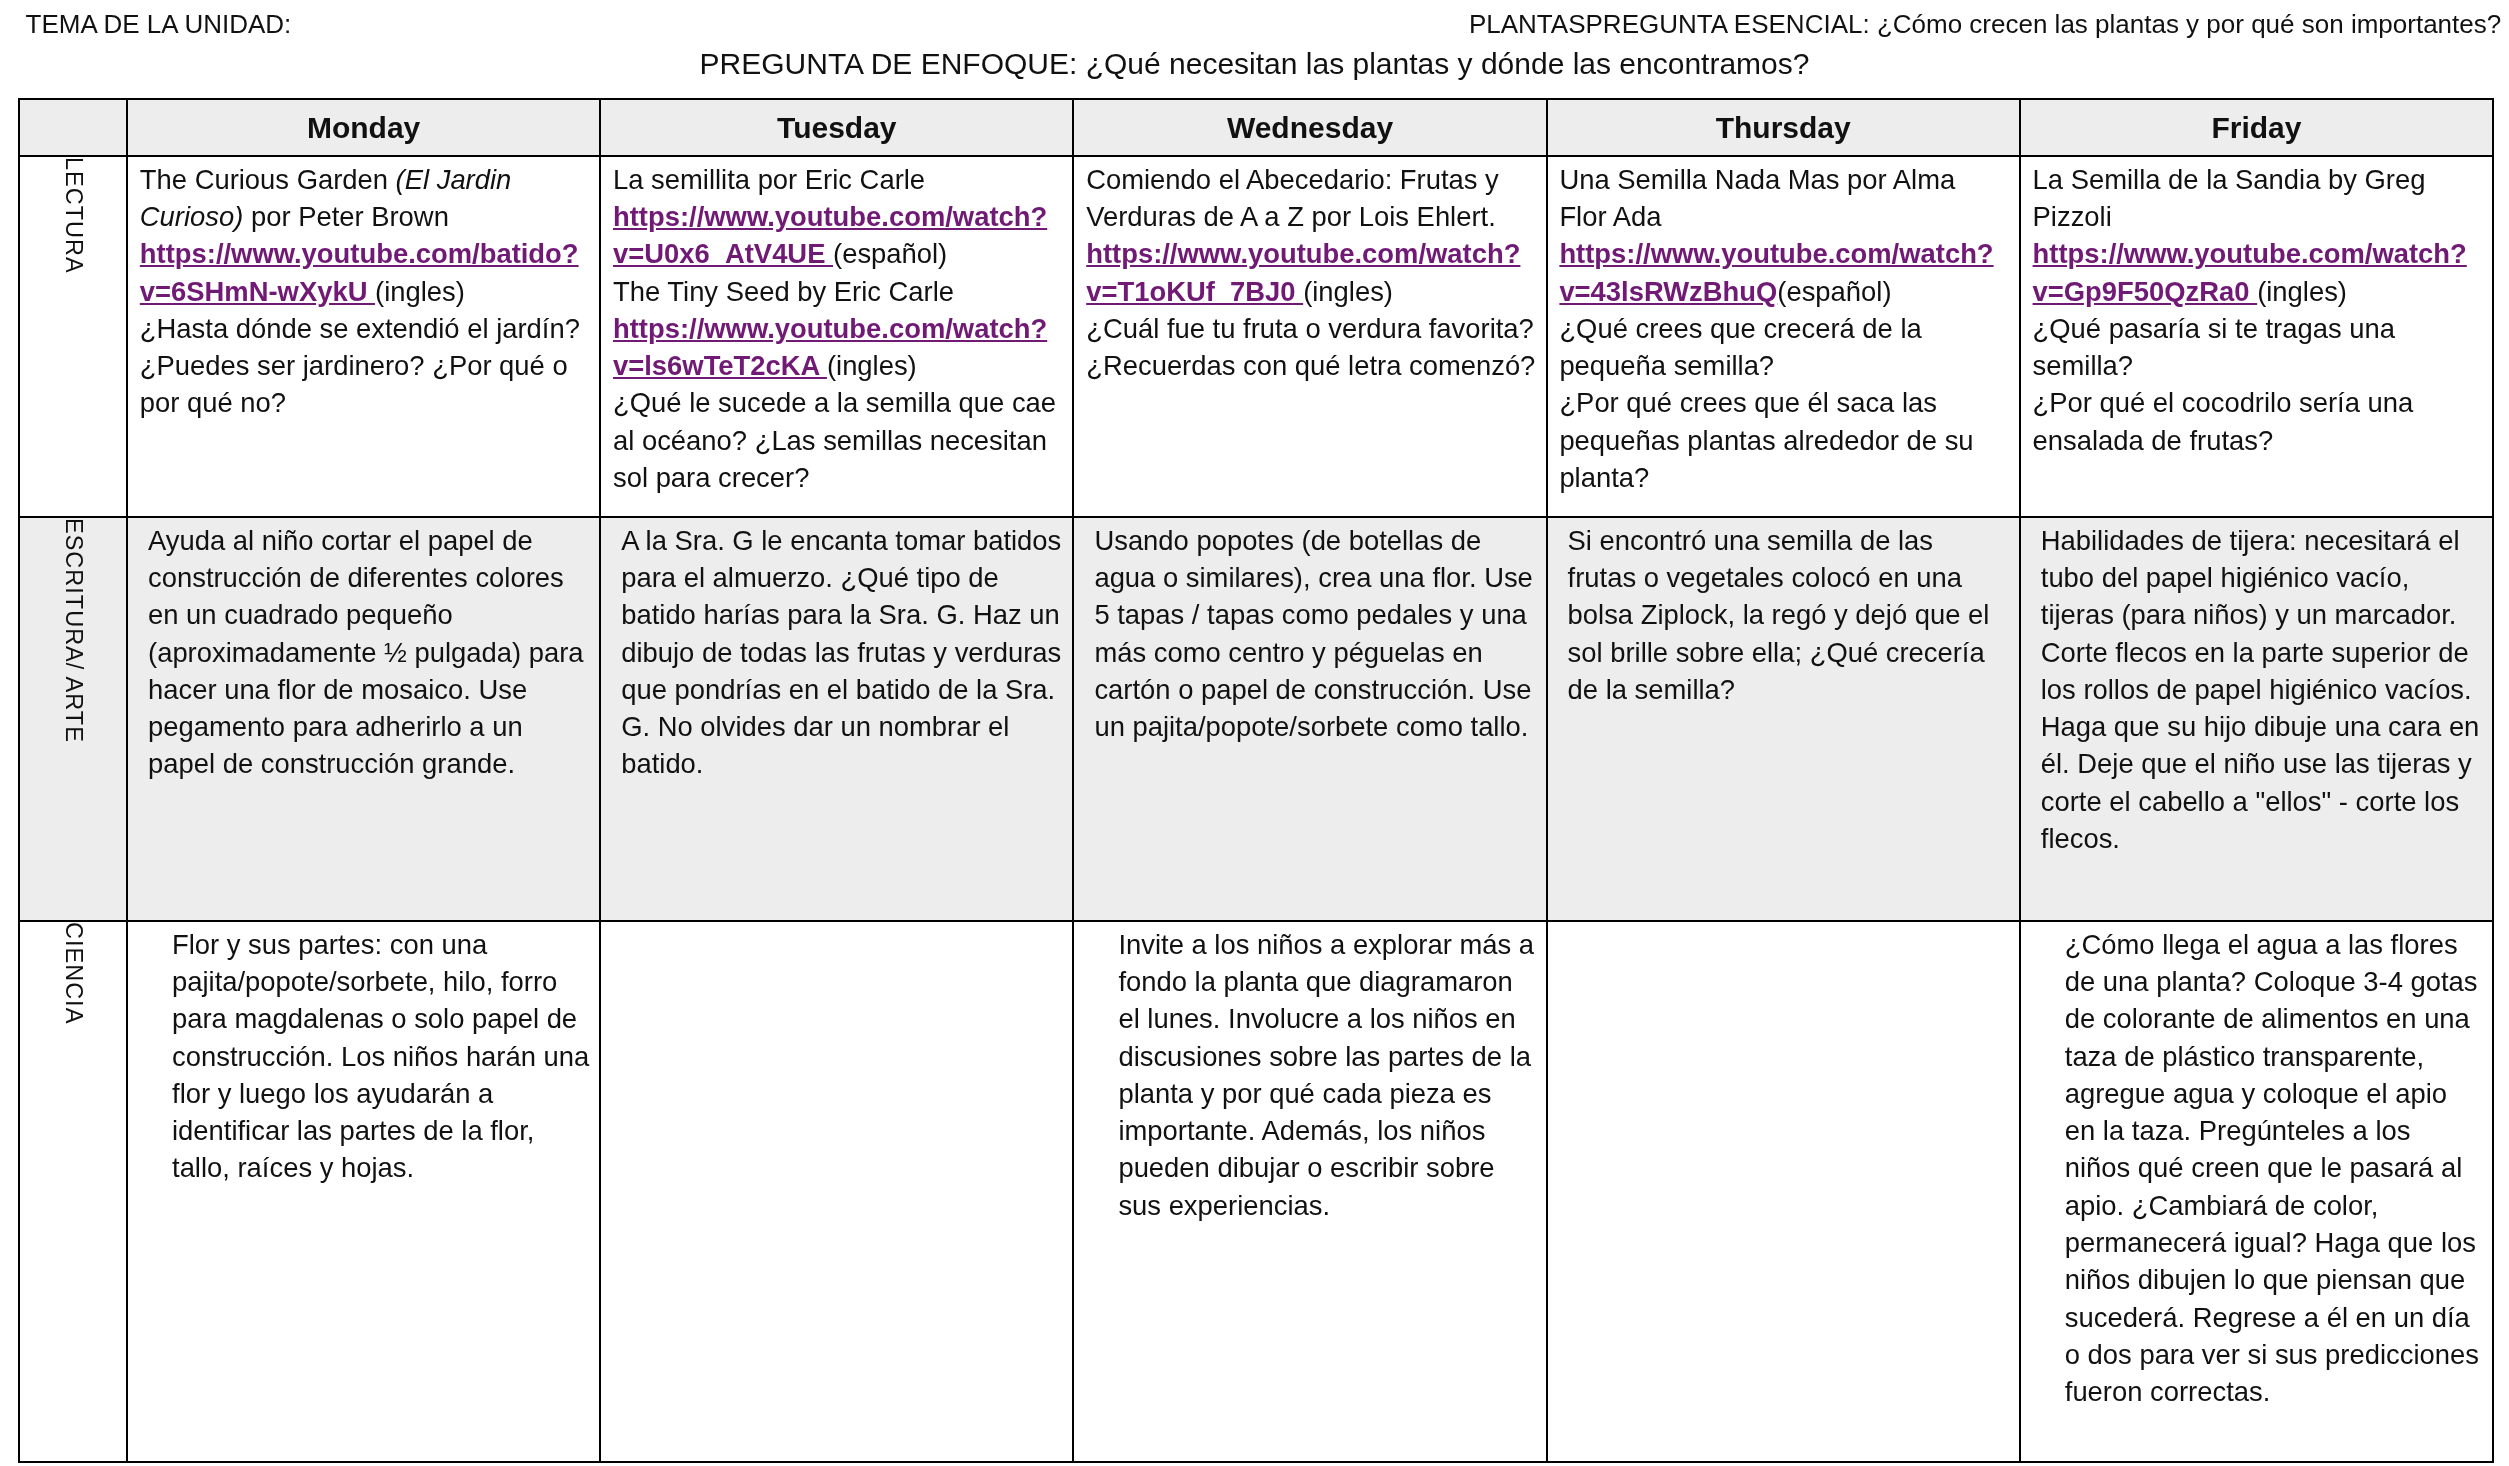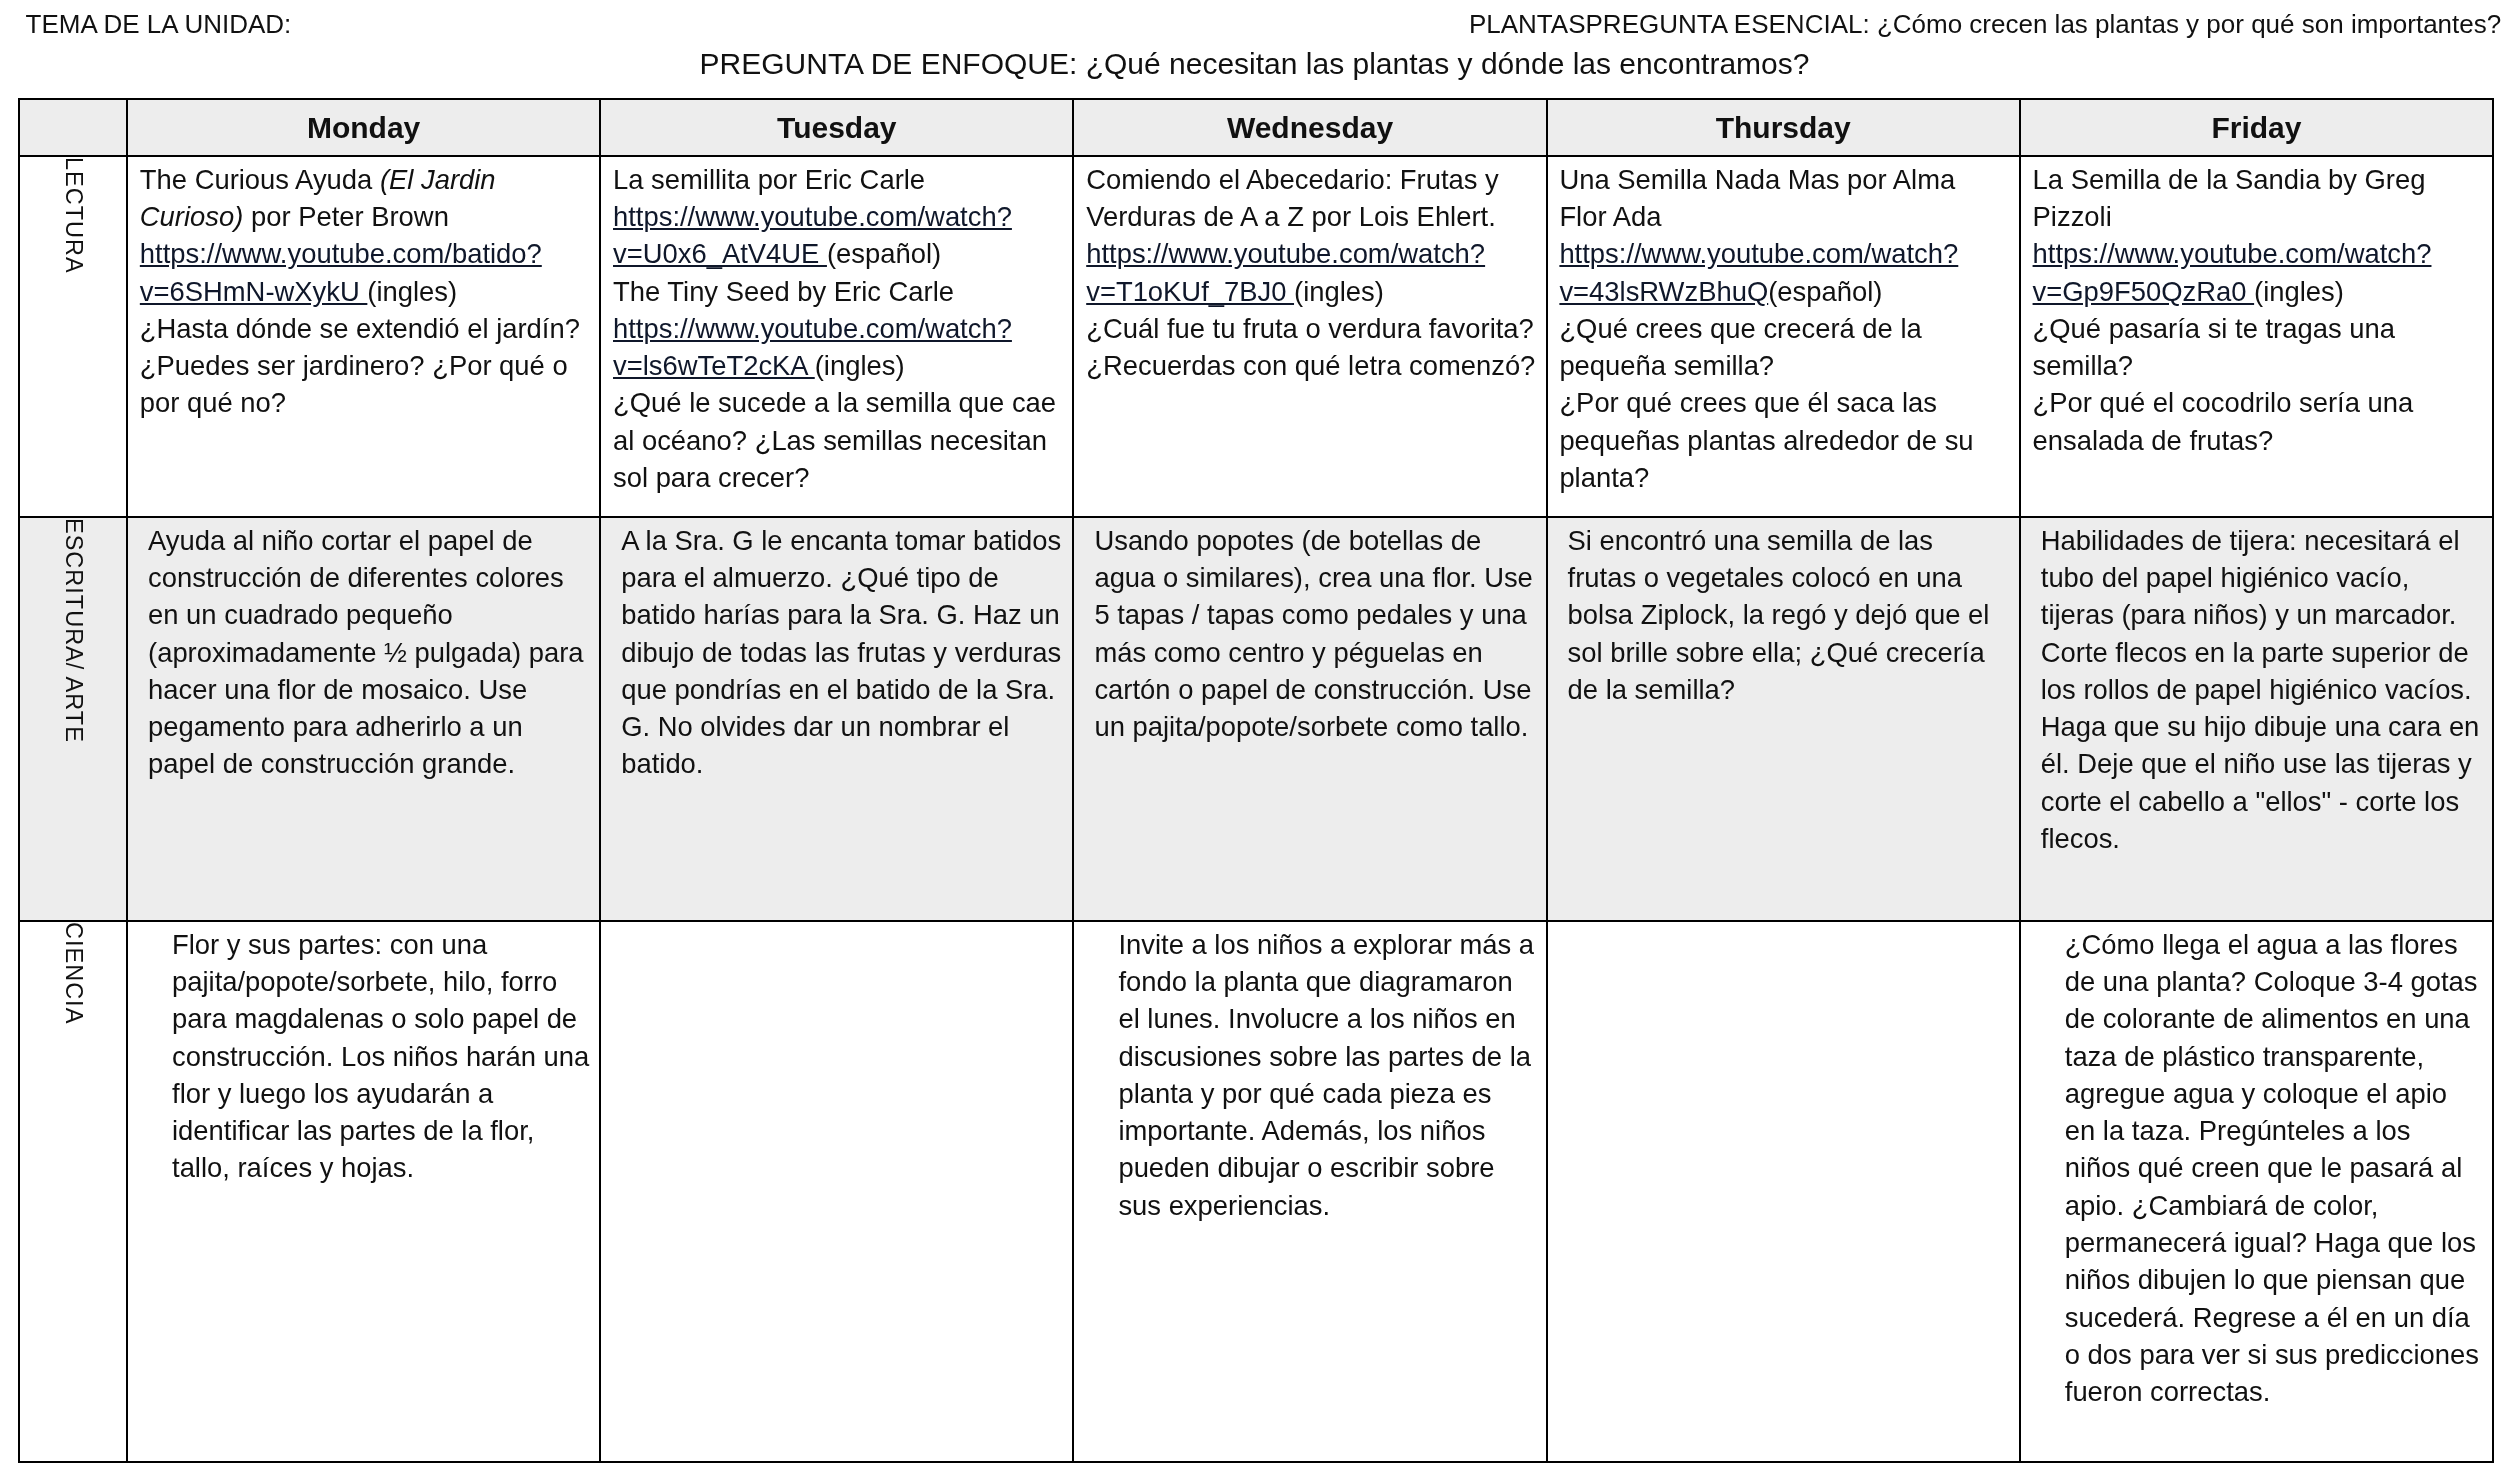--- a/index.html
+++ b/index.html
@@ -71,21 +71,21 @@
     font-size:27.4px;
     line-height:1.36;
     overflow:hidden;
   }
   tr.row-lectura .cellbox{max-height:353px;}
   tr.row-escritura .cellbox{max-height:396px;padding-left:20px;}
   tr.row-ciencia .cellbox{max-height:533px;padding-left:44px;}
   .para{overflow-wrap:anywhere;}
   .seg-plain{font-style:normal;}
   .seg-italic{font-style:italic;}
-  .seg-link{text-decoration:underline;color:#0f172a;}
+  .seg-link{text-decoration:underline;color:#701a75;font-weight:bold;}
 </style>
 </head>
 <body>
 
 <div class="page">
 
   <div class="title-row">
     <span>TEMA DE LA UNIDAD:</span>
     <span>PLANTASPREGUNTA ESENCIAL: ¿Cómo crecen las plantas y por qué son importantes?</span>
   </div>
@@ -110,21 +110,21 @@
       <th>Thursday</th>
       <th>Friday</th>
     </tr>
 
     <tr class="row-lectura">
       <th class="rowlabel">
         <span class="vert">LECTURA</span>
       </th>
       <td>
             <div class="cellbox">
-              <div class="para"><span class="seg-plain">The Curious Ayuda </span><span class="seg-italic">(El Jardin Curioso)</span><span class="seg-plain"> por Peter Brown</span></div>
+              <div class="para"><span class="seg-plain">The Curious Garden </span><span class="seg-italic">(El Jardin Curioso)</span><span class="seg-plain"> por Peter Brown</span></div>
               <div class="para"><span class="seg-link">https://www.youtube.com/batido?v=6SHmN-wXykU </span><span class="seg-plain">(ingles)</span></div>
               <div class="para"><span class="seg-plain">¿Hasta dónde se extendió el jardín?</span></div>
               <div class="para"><span class="seg-plain">¿Puedes ser jardinero? ¿Por qué o por qué no?</span></div>
             </div>
           </td>
       <td>
             <div class="cellbox">
               <div class="para"><span class="seg-plain">La semillita por Eric Carle</span></div>
               <div class="para"><span class="seg-link">https://www.youtube.com/watch?v=U0x6_AtV4UE </span><span class="seg-plain">(español)</span></div>
               <div class="para"><span class="seg-plain">The Tiny Seed by Eric Carle</span></div>

